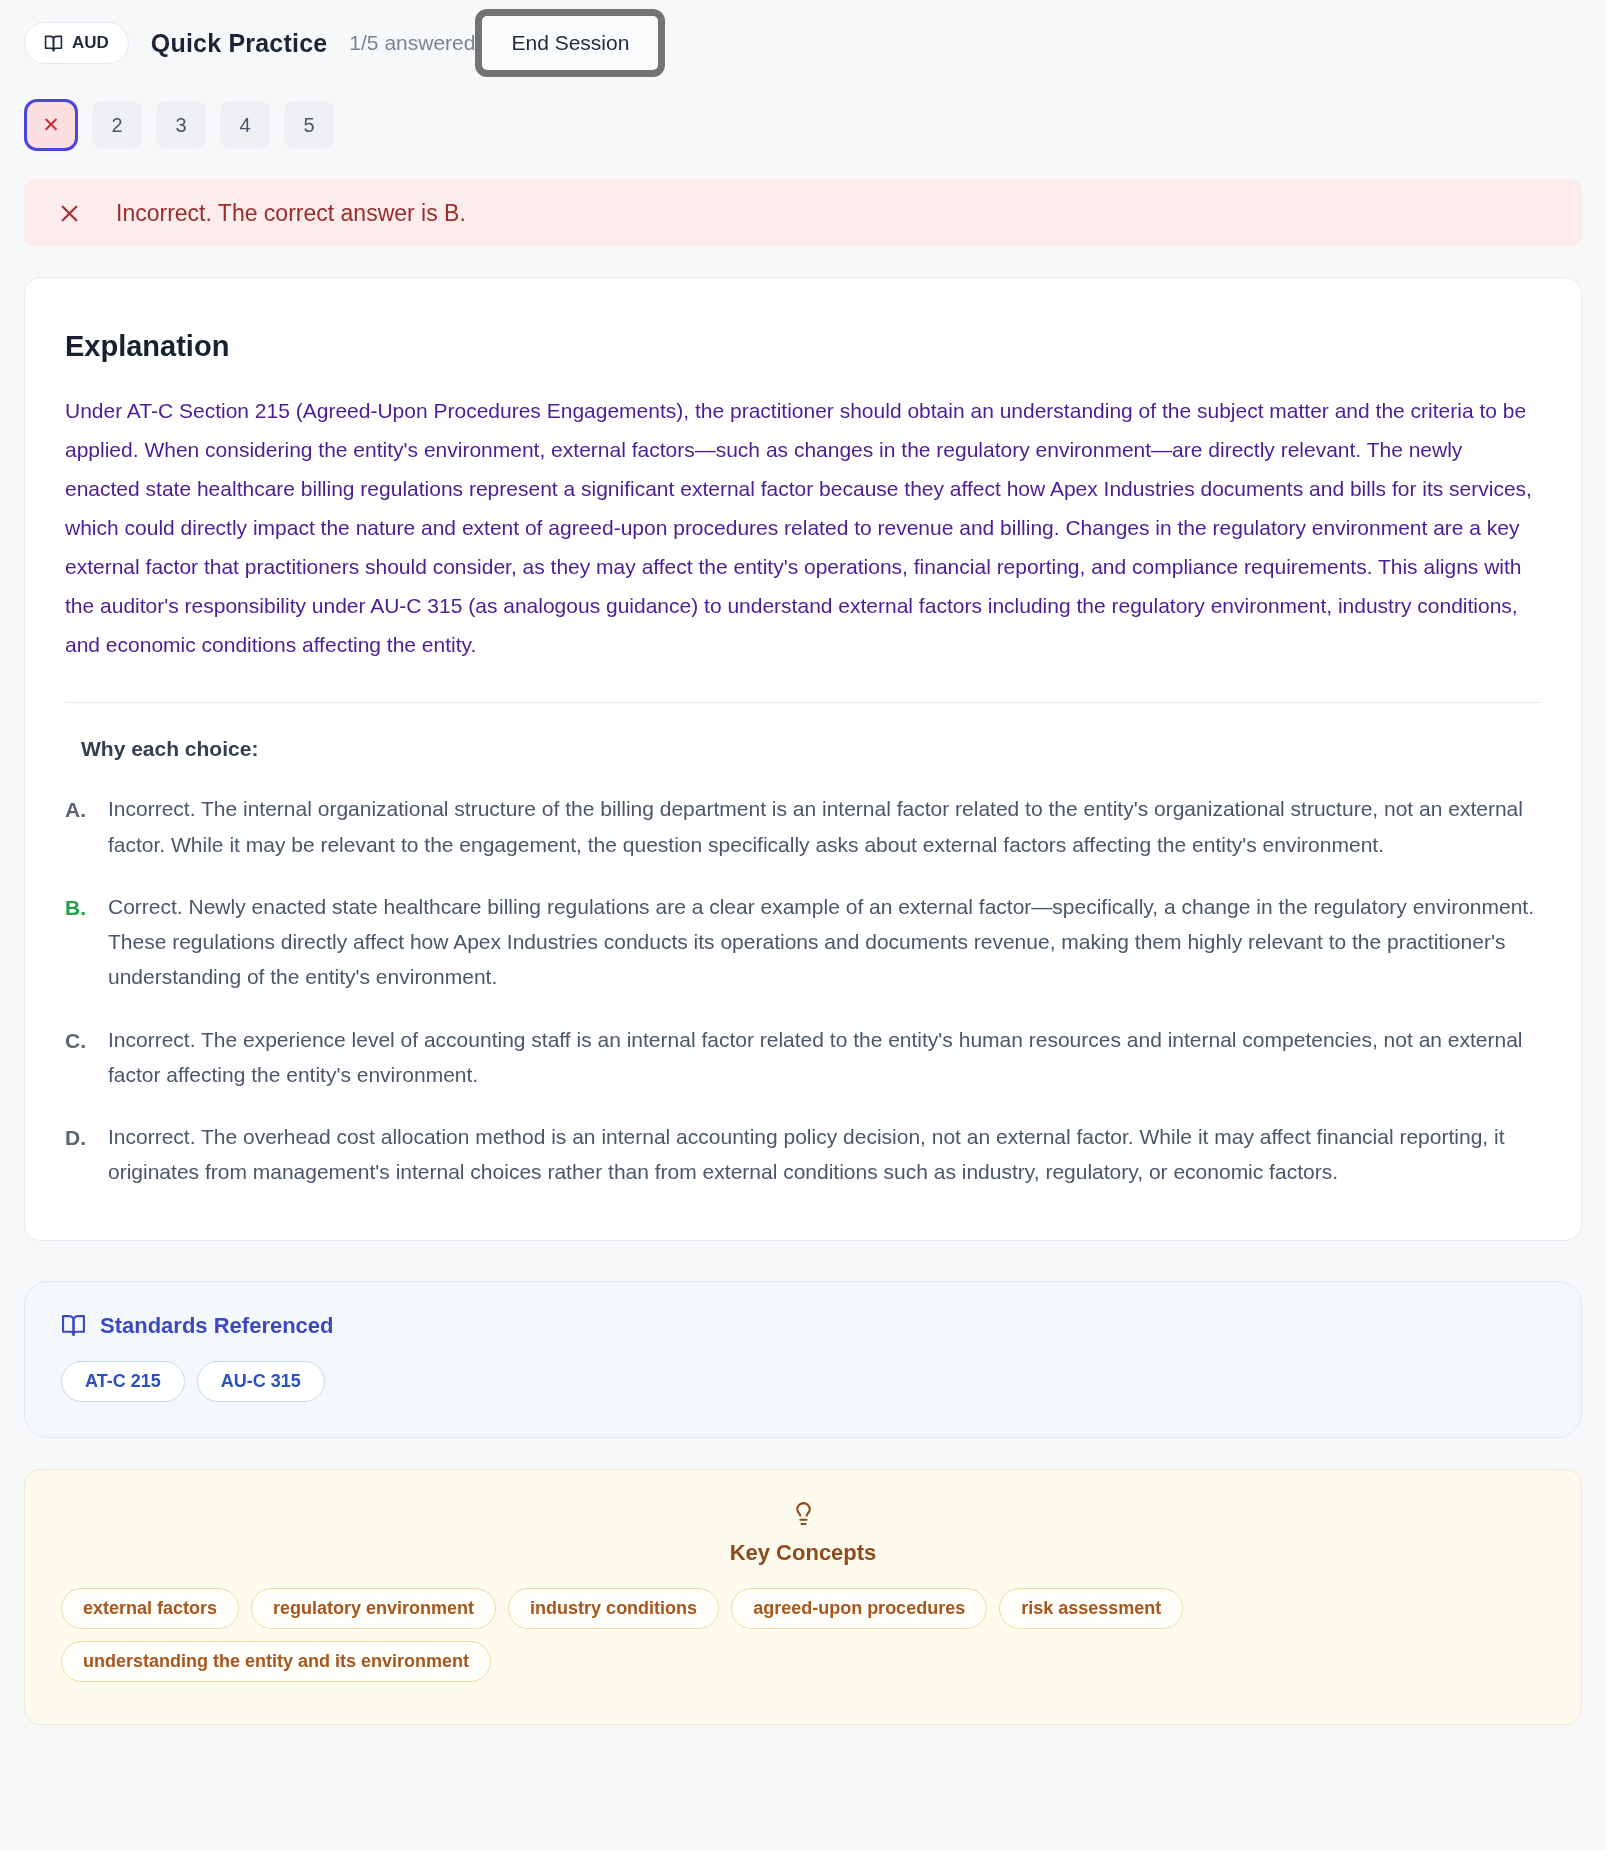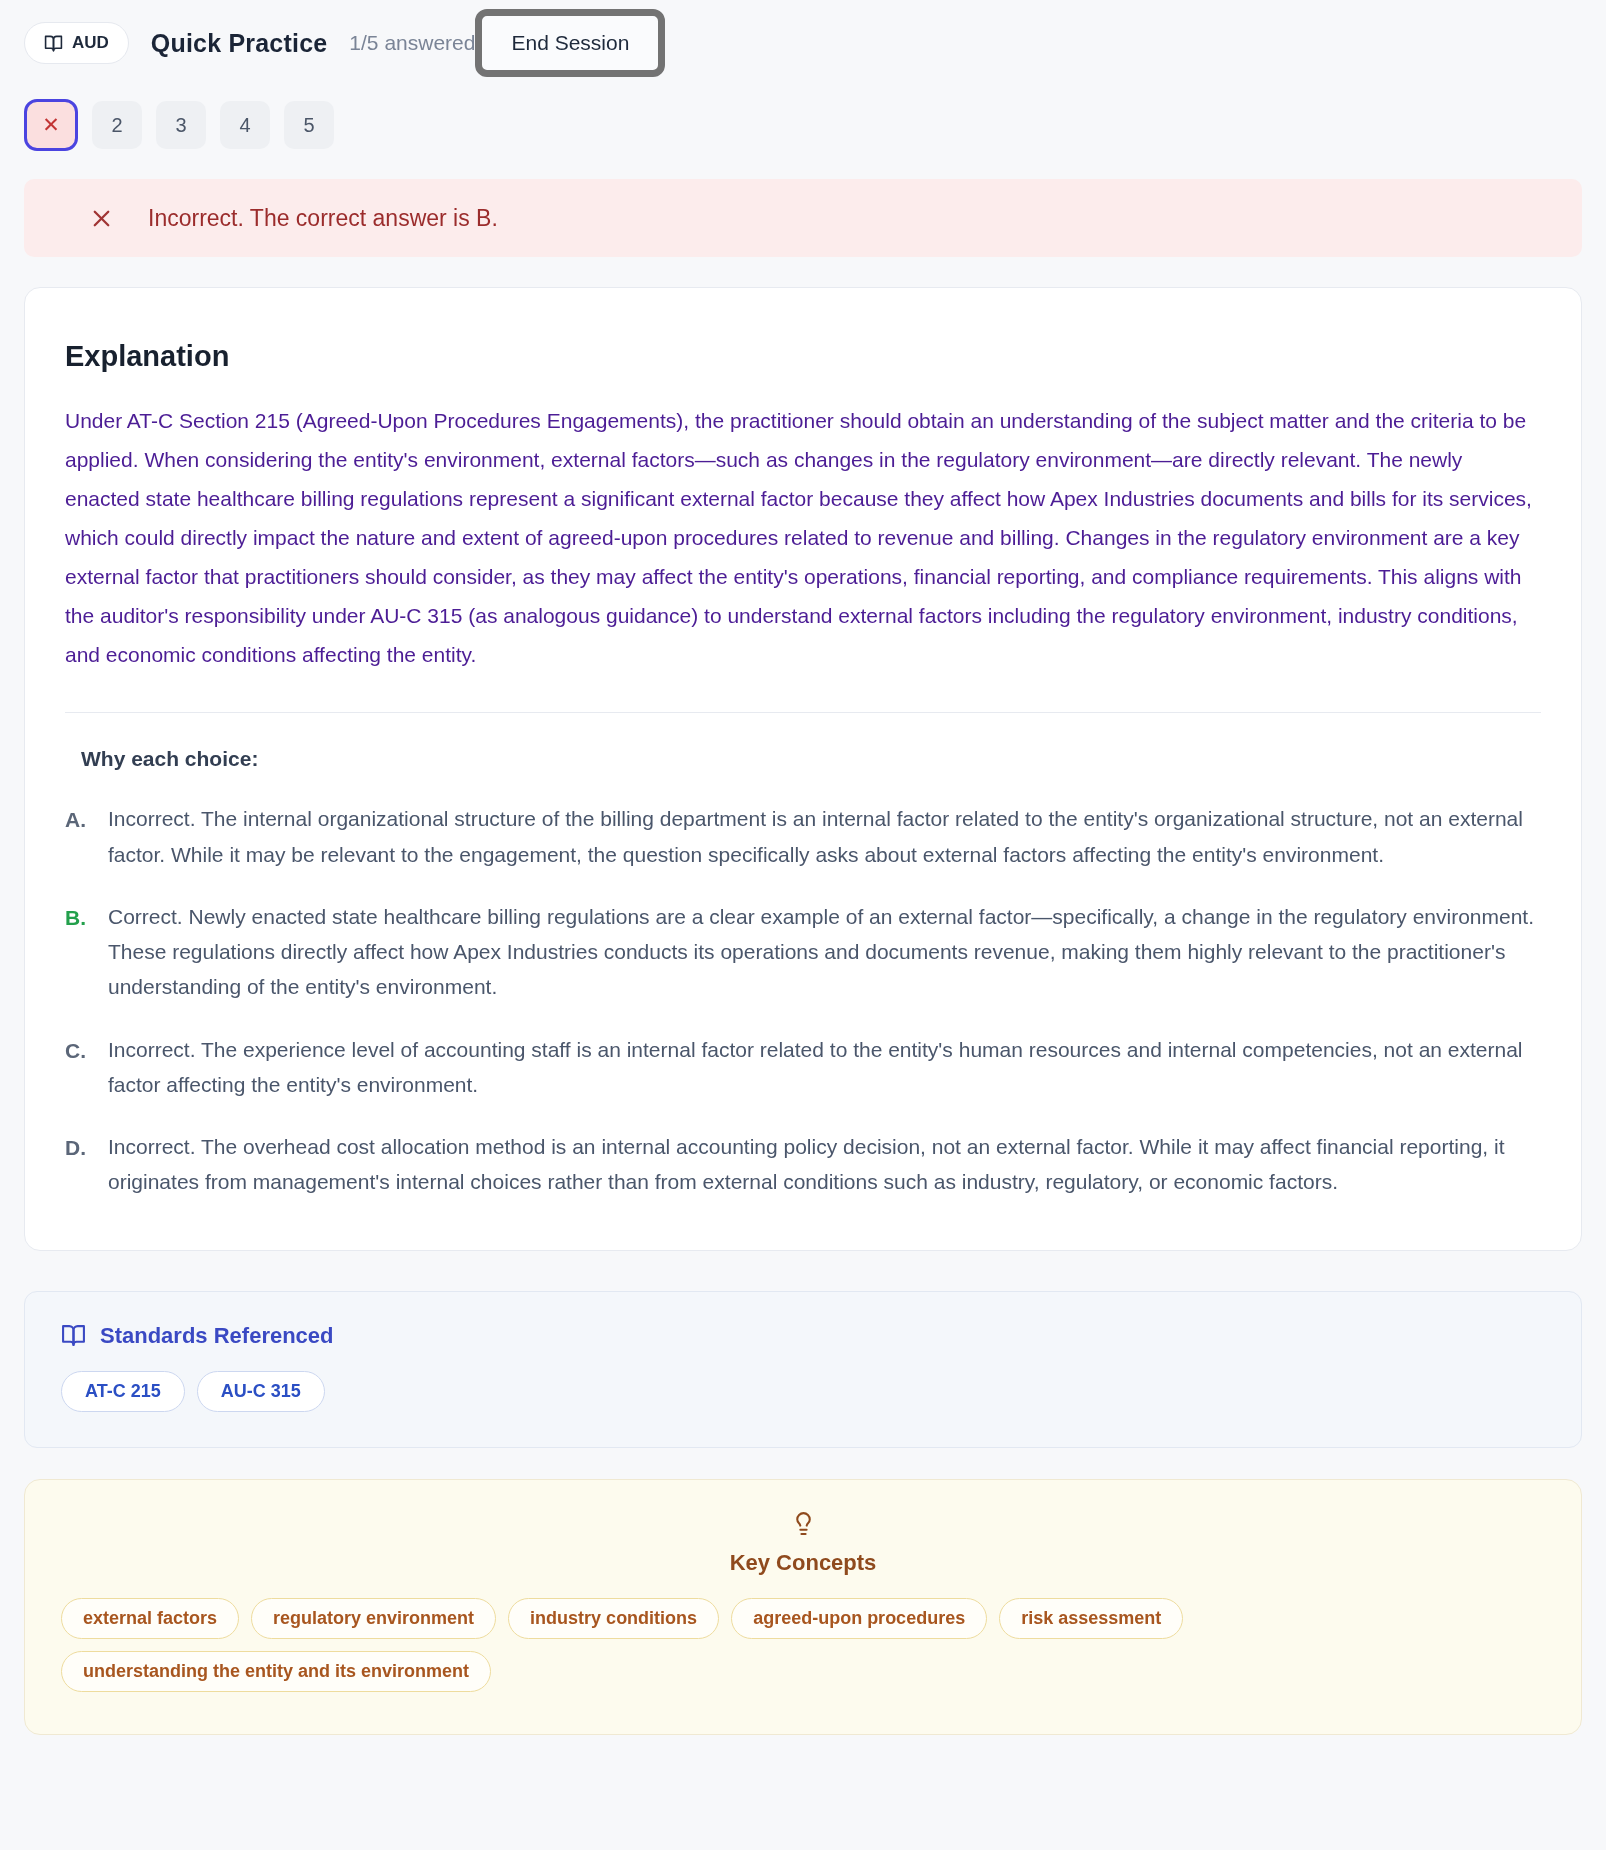--- a/index.html
+++ b/index.html
@@ -45,21 +45,21 @@
   .qnav-btn.incorrect-active {
     background: #fbdfdf; color: #c23434;
     border: 3px solid #4b44e0; border-radius: 13px;
     min-width: 54px; height: 52px; font-size: 21px;
   }
 
   
   .alert-banner {
     margin-top: 28px;
     background: #fcecec; border-radius: 10px;
-    padding: 0 64px; height: 78px;
+    padding: 0 32px; height: 68px;
     display: flex; align-items: center; gap: 33px;
     color: #9b2c2c;
   }
   .alert-banner svg { width: 27px; height: 27px; flex: none; color: #a03434; }
   .alert-text { font-size: 23px; font-weight: 500; }
 
   
   .card {
     margin-top: 30px;
     background: #ffffff; border: 1px solid #e7eaf0; border-radius: 16px;
@@ -78,21 +78,21 @@
   .choice-letter {
     flex: none; width: 28px; font-size: 21px; font-weight: 700;
     color: #5b6678; line-height: 1.68; padding-top: 1px;
   }
   .choice.correct .choice-letter { color: #23a04c; }
   .choice-text { font-size: 21px; line-height: 1.68; color: #4a566b; }
 
   
   .standards-card {
     margin-top: 40px;
-    background: #f4f7fb; border: 1px solid #e2e8f2; border-radius: 13px;
+    background: #f4f7fb; border: 1px solid #e2e8f2; border-radius: 24px;
     padding: 31px 36px 35px;
   }
   .panel-header { display: flex; align-items: center; gap: 14px; }
   .standards-card .panel-header { color: #3a49c3; }
   .panel-header svg { width: 25px; height: 25px; }
   .panel-title { font-size: 22px; font-weight: 600; }
   .pill-row { display: flex; flex-wrap: wrap; gap: 12px; margin-top: 22px; }
   .standard-pill {
     background: #ffffff; border: 1px solid #ccd7f0; border-radius: 999px;
     padding: 9px 23px; font-size: 18px; font-weight: 700; color: #2b4fc4;

